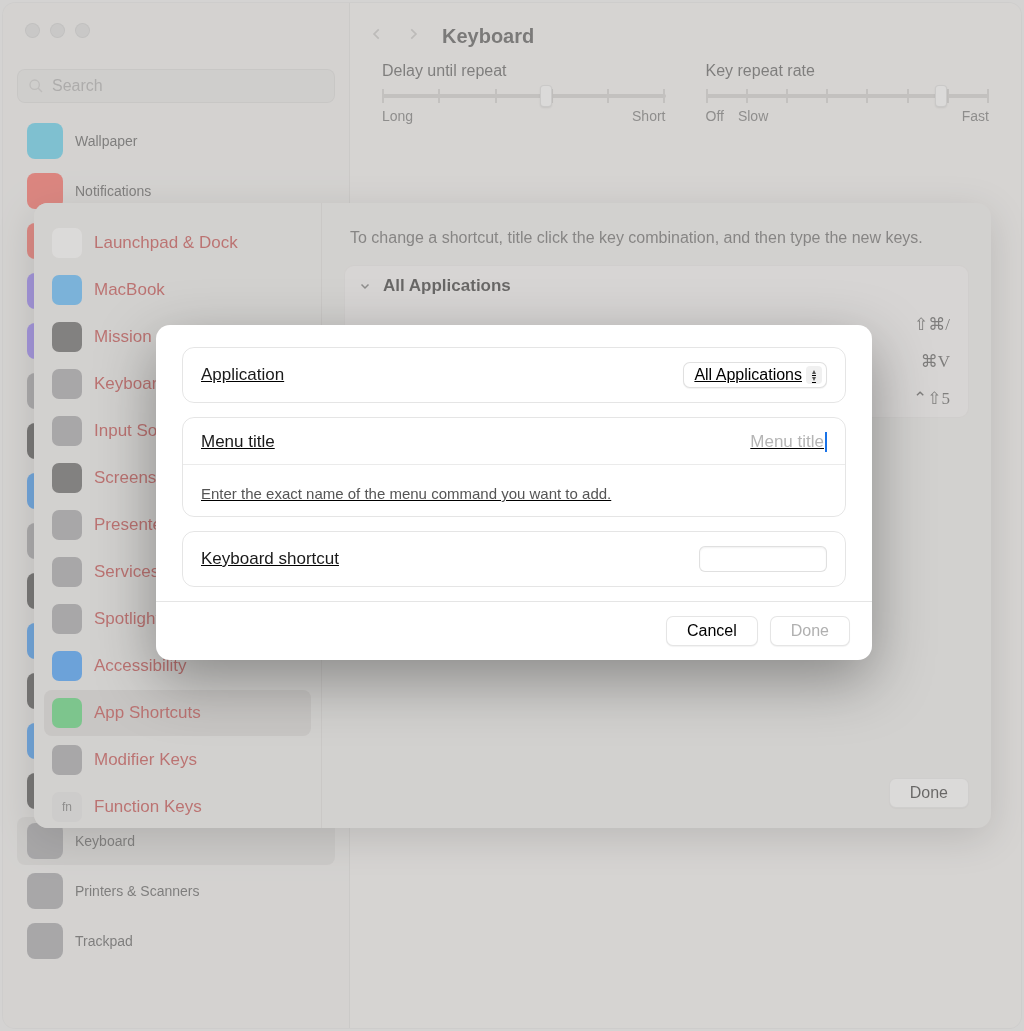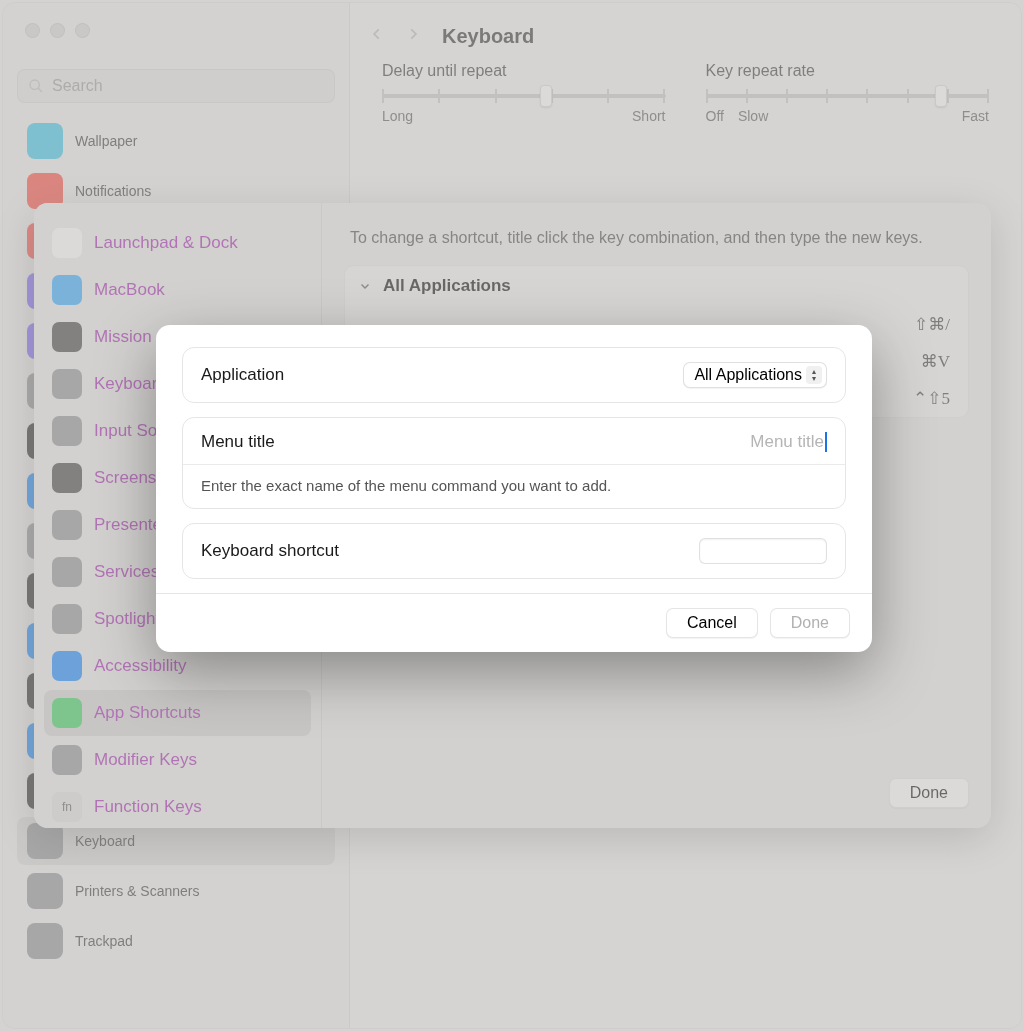--- a/index.html
+++ b/index.html
@@ -162,21 +162,21 @@
   border-radius: 8px;
   margin: 1px 0;
 }
 .s1-item.selected { background: rgba(0,0,0,0.1); }
 .s1-icon {
   width: 30px; height: 30px; border-radius: 7px;
   background: #9b9b9b;
   display: flex; align-items: center; justify-content: center;
   color: #fff; font-size: 14px;
 }
-.s1-label { font-size: 17px; color: #a21caf; }
+.s1-label { font-size: 17px; color: #b91c1c; }
 
 .sheet1-main { flex: 1; padding: 24px 22px; position: relative; }
 .s1-desc { font-size: 16px; color: #444; line-height: 1.4; margin-bottom: 16px; padding: 0 6px; }
 .s1-listing {
   background: #f6f4f3;
   border: 1px solid rgba(0,0,0,0.06);
   border-radius: 10px;
   overflow: hidden;
 }
 .s1-group {
@@ -218,20 +218,21 @@
   box-shadow: 0 20px 60px rgba(0,0,0,0.35);
   z-index: 30;
   overflow: hidden;
 }
 .s2-body { padding: 22px 26px 0 26px; }
 .s2-card {
   border: 1px solid rgba(0,0,0,0.1);
   border-radius: 12px;
   padding: 14px 18px;
   margin-bottom: 14px;
+  text-decoration: underline;
 }
 .s2-row { display: flex; justify-content: space-between; align-items: center; }
 .s2-label { font-size: 17px; color: #1a1a1a; }
 .s2-select {
   display: flex;
   align-items: center;
   gap: 4px;
   background: #fff;
   border: 1px solid rgba(0,0,0,0.12);
   border-radius: 7px;
@@ -251,21 +252,21 @@
 .s2-divider { height: 1px; background: rgba(0,0,0,0.08); margin: 12px -18px; }
 .s2-input {
   width: 200px;
   text-align: right;
   border: none;
   font-size: 17px;
   outline: none;
 }
 .s2-input::placeholder { color: #b5b5b5; }
 .s2-input-caret { border-right: 2px solid #1a73e8; padding-right: 1px; }
-.s2-hint { font-size: 15px; color: #555; margin-top: 12px; }
+.s2-hint { font-size: 15px; color: #555; margin-top: 20px; }
 .s2-shortcut-field {
   width: 128px; height: 26px;
   background: #fff;
   border: 1px solid rgba(0,0,0,0.12);
   border-radius: 6px;
   box-shadow: inset 0 1px 2px rgba(0,0,0,0.06);
 }
 .s2-footer {
   border-top: 1px solid rgba(0,0,0,0.1);
   padding: 14px 22px;

